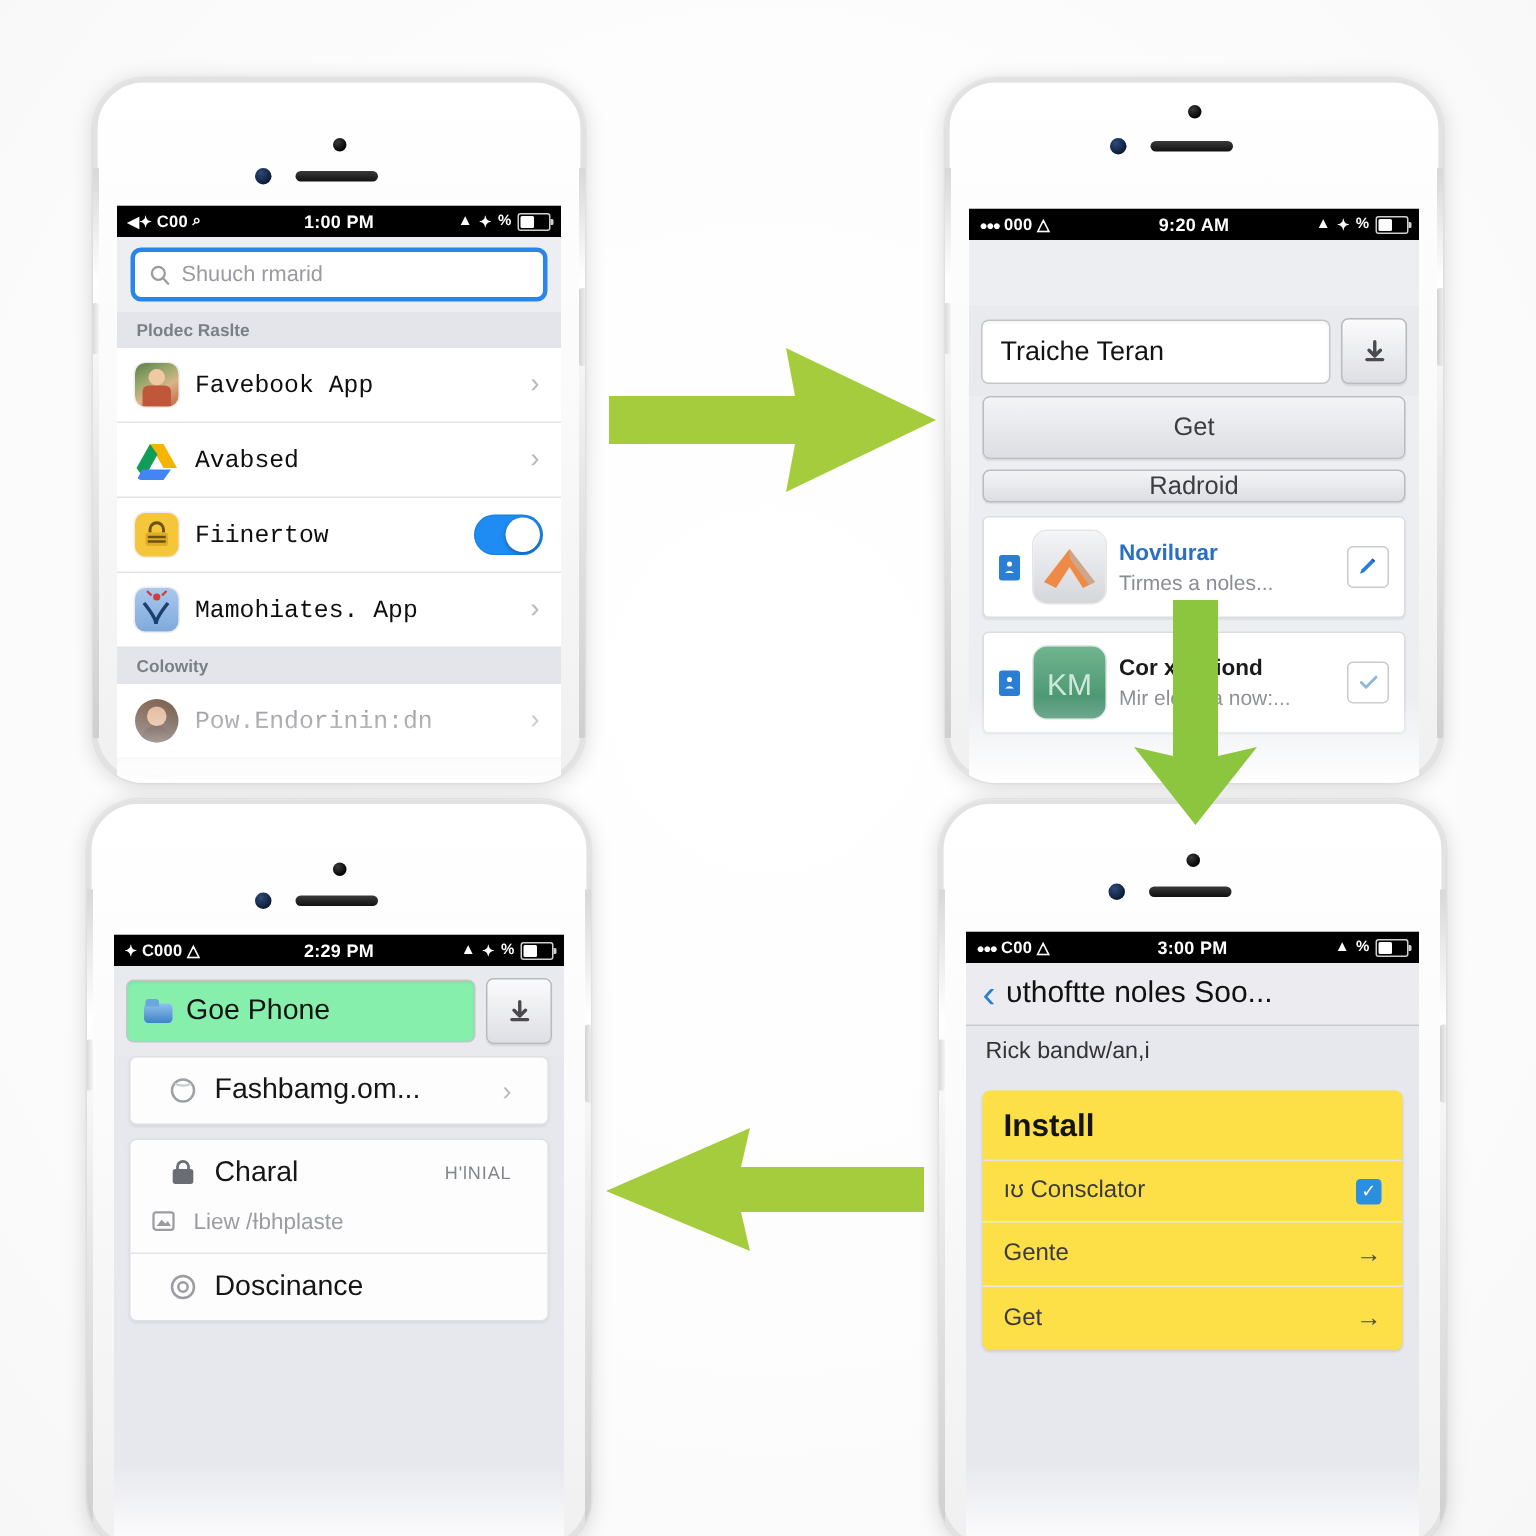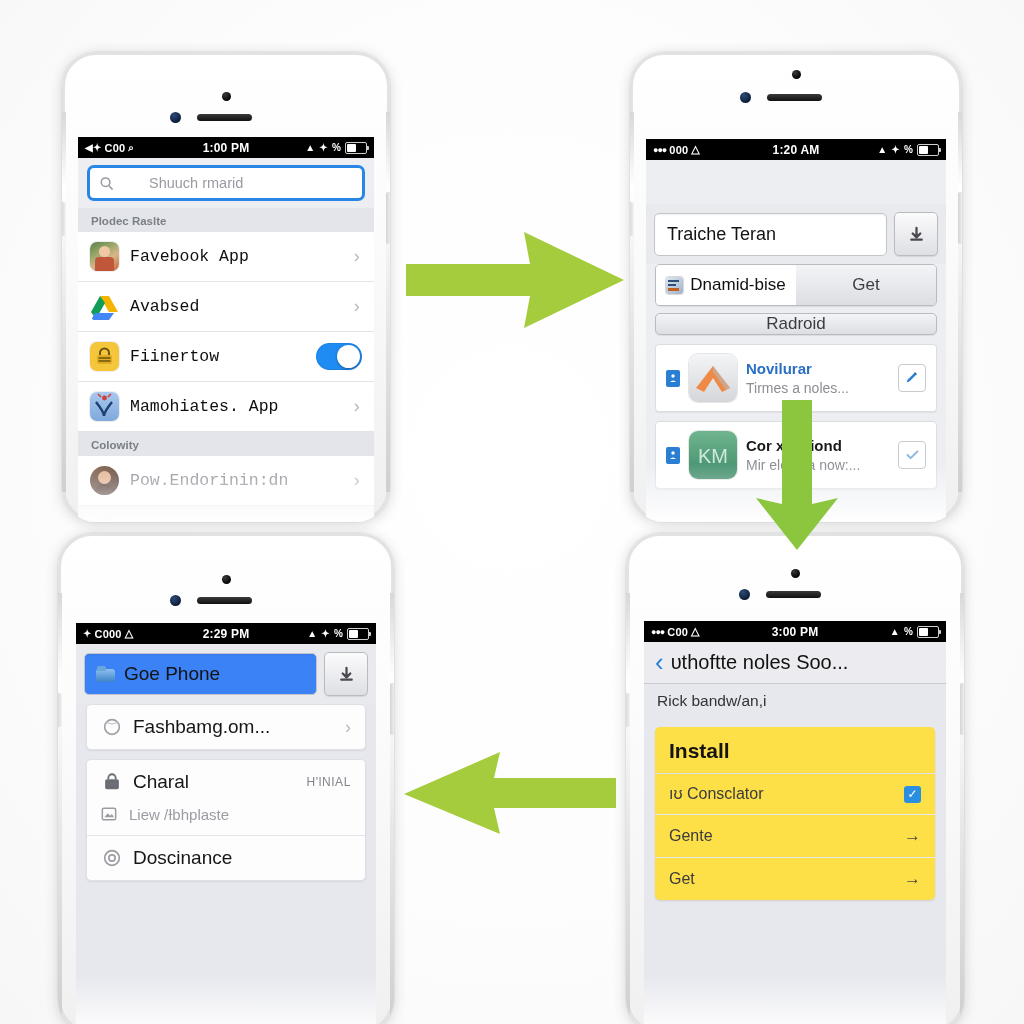--- a/index.html
+++ b/index.html
@@ -66,21 +66,21 @@
   .toggle{width:46px;height:27px;border-radius:14px;background:#1f8cf3;position:relative;flex:none;
     box-shadow:inset 0 0 0 1px rgba(0,0,0,.07);}
   .toggle b{position:absolute;right:2px;top:2px;width:23px;height:23px;border-radius:50%;
     background:#fff;box-shadow:0 1px 3px rgba(0,0,0,.35);}
   .avatar{width:29px;height:29px;border-radius:50%;flex:none;overflow:hidden;position:relative;}
 
   
   .searchwrap{padding:7px 9px;background:#eceef2;}
   .searchbox{display:flex;align-items:center;gap:7px;background:#fff;
     border:3px solid #2a86e6;border-radius:7px;padding:7px 9px;}
-  .searchbox .ph{font-size:14.5px;color:#9a9aa2;margin-left:28px;}
+  .searchbox .ph{font-size:14.5px;color:#9a9aa2;}
 
   
   .p2top{background:#e9eaee;padding:8px 8px;display:flex;gap:7px;align-items:center;margin-top:44px;}
   .p2field{flex:1;background:#fff;border:1px solid #c3c5cb;border-radius:5px;
     padding:10px 12px;font-size:18px;color:#131313;
     box-shadow:inset 0 1px 2px rgba(0,0,0,.06);}
   .p2btn{width:42px;height:42px;border-radius:5px;border:1px solid #b9bbc1;
     background:linear-gradient(180deg,#fbfbfc,#dedfe4);display:flex;align-items:center;
     justify-content:center;box-shadow:0 1px 1px rgba(0,0,0,.09);}
   .segwrap{margin:0 9px 7px;display:flex;border:1px solid #b9bbc1;border-radius:5px;
@@ -118,26 +118,26 @@
   .prow{display:flex;align-items:center;gap:9px;padding:11px 14px;border-bottom:1px solid #e8e8ec;
     font-size:16px;color:#3a3a40;}
   .prow:last-child{border-bottom:none;}
   .prow .lbl{flex:1;}
   .chkbox{width:17px;height:17px;background:#2a8fe0;border-radius:3px;display:flex;
     align-items:center;justify-content:center;color:#fff;font-size:12px;flex:none;}
   .arrowR{color:#4a4a50;font-size:17px;font-weight:bold;}
 
   
   .p3top{background:#e9eaee;padding:8px 8px;display:flex;gap:7px;align-items:center;}
-  .p3field{flex:1;background:#3b82f6;border:1px solid #c3c5cb;border-radius:5px;
+  .p3field{flex:1;background:#86efac;border:1px solid #c3c5cb;border-radius:5px;
     padding:9px 11px;font-size:19px;color:#131313;display:flex;align-items:center;gap:9px;
     box-shadow:inset 0 1px 2px rgba(0,0,0,.06);}
   .p3card{margin:0 10px 9px;background:#fdfdfd;border:1px solid #dfe0e4;border-radius:5px;
     box-shadow:0 1px 2px rgba(0,0,0,.07);}
-  .p3row{display:flex;align-items:center;gap:10px;padding:11px 14px;}
+  .p3row{display:flex;align-items:center;gap:10px;padding:11px 24px;}
   .p3row .t{font-size:19px;color:#161616;flex:1;}
   .p3row .meta{font-size:12px;color:#83858c;letter-spacing:.6px;}
   .p3sub{display:flex;align-items:center;gap:10px;padding:0 12px 11px;}
   .p3sub .t{font-size:15px;color:#9a9ca2;}
   .divline{height:1px;background:#e4e5e9;}
 
   
   .arrow{position:absolute;}
   .arrow svg{display:block;}
 
@@ -272,21 +272,21 @@
     </div>
 
     <div class="screen fadeBottom" style="left:16px;top:87px;width:300px;height:383px;">
 
       <div class="statusbar">
         <span class="sb-left">
           <span class="dots">●●●</span>
           <span class="carrier">000</span>
           <span class="gi" style="font-size:11px;">△</span>
         </span>
-        <span class="sb-center">1:20 AM</span>
+        <span class="sb-center">9:20 AM</span>
         <span class="sb-right">
           <span class="gi" style="font-size:10px;">▲</span>
           <span class="gi" style="font-size:10px;">✦</span>
           <span class="gi" style="font-size:10px;">%</span>
           <span class="batt">
               <i></i>
             </span>
         </span>
       </div>
 
@@ -294,29 +294,20 @@
         <div class="p2field">Traiche Teran</div>
         <div class="p2btn">
           <svg width="19" height="19" viewBox="0 0 20 20">
             <path d="M10 3 v8 M6 9 l4 4 4-4" fill="none" stroke="#4a4a50" stroke-width="2.4" stroke-linecap="round" stroke-linejoin="round"></path>
             <path d="M4.5 15.5 h11" stroke="#4a4a50" stroke-width="2.4" stroke-linecap="round"></path>
           </svg>
         </div>
       </div>
 
       <div class="segwrap">
-        <div class="seg active">
-          <span style="width:17px;height:17px;border-radius:3px;background:linear-gradient(140deg,#dfe6ef,#9fb2c8);
-                   display:inline-block;position:relative;box-shadow:0 0 0 1px rgba(0,0,0,.15);">
-            <span style="position:absolute;left:2px;top:3px;width:11px;height:2px;background:#2d4f7c;"></span>
-            <span style="position:absolute;left:2px;top:7px;width:8px;height:2px;background:#2d4f7c;"></span>
-            <span style="position:absolute;left:2px;top:11px;width:11px;height:3px;background:#c2601f;"></span>
-          </span>
-          <span>Dnamid-bise</span>
-        </div>
         <div class="seg">Get</div>
       </div>
 
       <div class="wideBtn">Radroid</div>
 
 
       <div class="card">
         <span class="badge">
           <svg width="8" height="10" viewBox="0 0 8 10">
             <circle cx="4" cy="3" r="1.7" fill="#fff"></circle>

